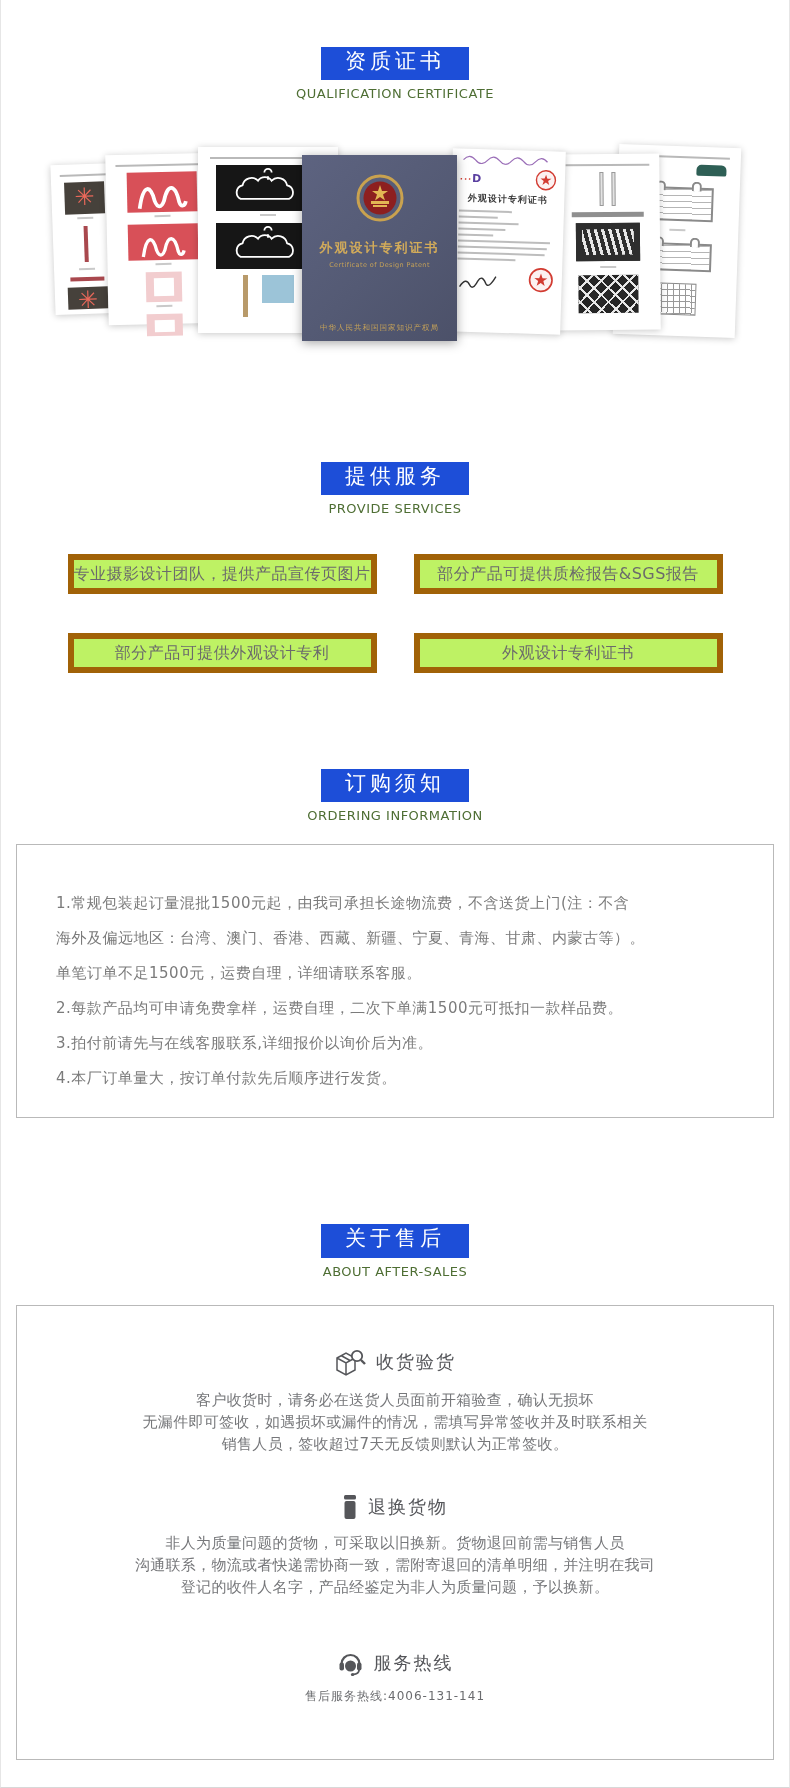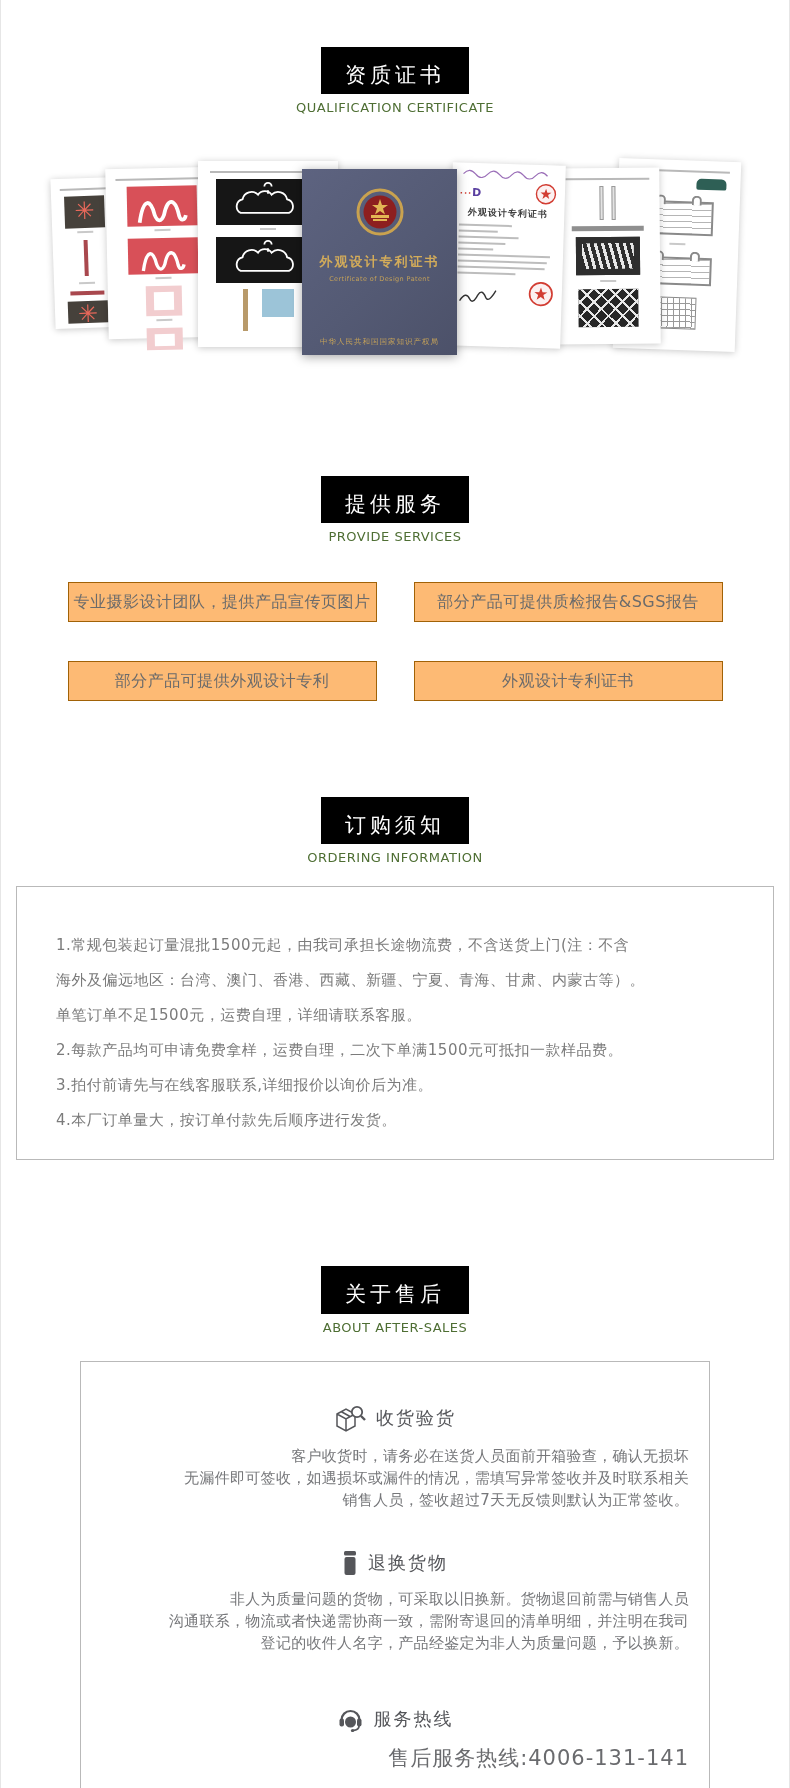--- a/index.html
+++ b/index.html
@@ -2,22 +2,22 @@
 <html><head>
 <meta charset="utf-8">
 <style>
   * { margin:0; padding:0; box-sizing:border-box; }
   body { background:#fff; font-family:"DejaVu Sans","Liberation Sans",sans-serif; }
   .page { position:relative; width:790px; min-height:1788px; margin:0 auto; background:#fff;
           border-left:1px solid #e6e6e6; border-right:1px solid #e6e6e6; border-bottom:1px solid #d8d8d8; }
 
   
   .section-head { text-align:center; }
-  .head-box { display:inline-block; background:#000000; color:#fff; font-size:21px;
-              letter-spacing:4px; padding:16px 24px 7px; line-height:1.15; }
+  .head-box { display:inline-block; background:#1d4ed8; color:#fff; font-size:21px;
+              letter-spacing:4px; padding:2px 24px 7px; line-height:1.15; }
   .head-sub { color:#4e6e33; font-size:13px; letter-spacing:.5px; margin-top:6px; }
 
   .sec1 { padding-top:47px; }
   .sec2 { margin-top:120px; }
   .sec3 { margin-top:96px; }
   .sec4 { margin-top:106px; }
 
   
   .collage { position:relative; width:690px; height:202px; margin:39px auto 0; }
   .cert-page { position:absolute; background:#fff; box-shadow:0 1px 7px rgba(0,0,0,.22); padding:10px 6px 6px; }
@@ -73,34 +73,34 @@
             background:repeating-linear-gradient(0deg,#fff 0 5px,#b5b5b5 5px 6px); }
   .basket i, .basket em { position:absolute; top:-8px; width:10px; height:10px; border:2px solid #8a8a8a;
             border-bottom:none; border-radius:6px 6px 0 0; background:#fff; display:block; }
   .basket i { left:10px; } .basket em { right:10px; }
   .gridf { width:42px; height:32px; margin:12px auto 0; border:1px solid #8a8a8a;
            background-image:repeating-linear-gradient(0deg,#999 0 1px,transparent 1px 6px),
                             repeating-linear-gradient(90deg,#999 0 1px,transparent 1px 6px); }
 
   
   .svc-grid { width:655px; margin:38px auto 0; display:grid; grid-template-columns:1fr 1fr; column-gap:37px; row-gap:39px; }
-  .svc-box { border:1px solid #a16207; height:40px; display:flex; align-items:center; justify-content:center;
-             font-size:16px; color:#6b6b6b; letter-spacing:.5px; background:#fdba74; }
+  .svc-box { border:6px solid #a16207; height:40px; display:flex; align-items:center; justify-content:center;
+             font-size:16px; color:#6b6b6b; letter-spacing:.5px; background:#bef264; }
 
   
   .order-box { width:758px; margin:21px auto 0; border:1px solid #b9b9b9; padding:41px 26px 21px 39px; }
   .order-line { color:#7b7b7b; font-size:15px; line-height:35px; letter-spacing:.5px; }
 
   
-  .after-box { width:630px; margin:26px auto 0; border:1px solid #b9b9b9; text-align:right; padding:42px 20px 54px; }
+  .after-box { width:758px; margin:26px auto 0; border:1px solid #b9b9b9; text-align:center; padding:42px 20px 54px; }
   .after-head { display:flex; align-items:center; justify-content:center; gap:10px;
                 color:#55565a; font-size:18px; letter-spacing:2px; }
   .after-lines { margin-top:13px; color:#76777a; font-size:15px; line-height:22px; letter-spacing:.3px; }
   .blk2 { margin-top:40px; } .blk3 { margin-top:52px; }
-  .hotline { margin-top:12px; color:#6a6b6e; font-size:21px; letter-spacing:1px; }
+  .hotline { margin-top:12px; color:#6a6b6e; font-size:12px; letter-spacing:1px; }
 </style>
 </head>
 <body>
 
 <div class="page">
 
   <div class="section-head sec1">
     <div class="head-box">资质证书</div>
     <div class="head-sub">QUALIFICATION CERTIFICATE</div>
   </div>

